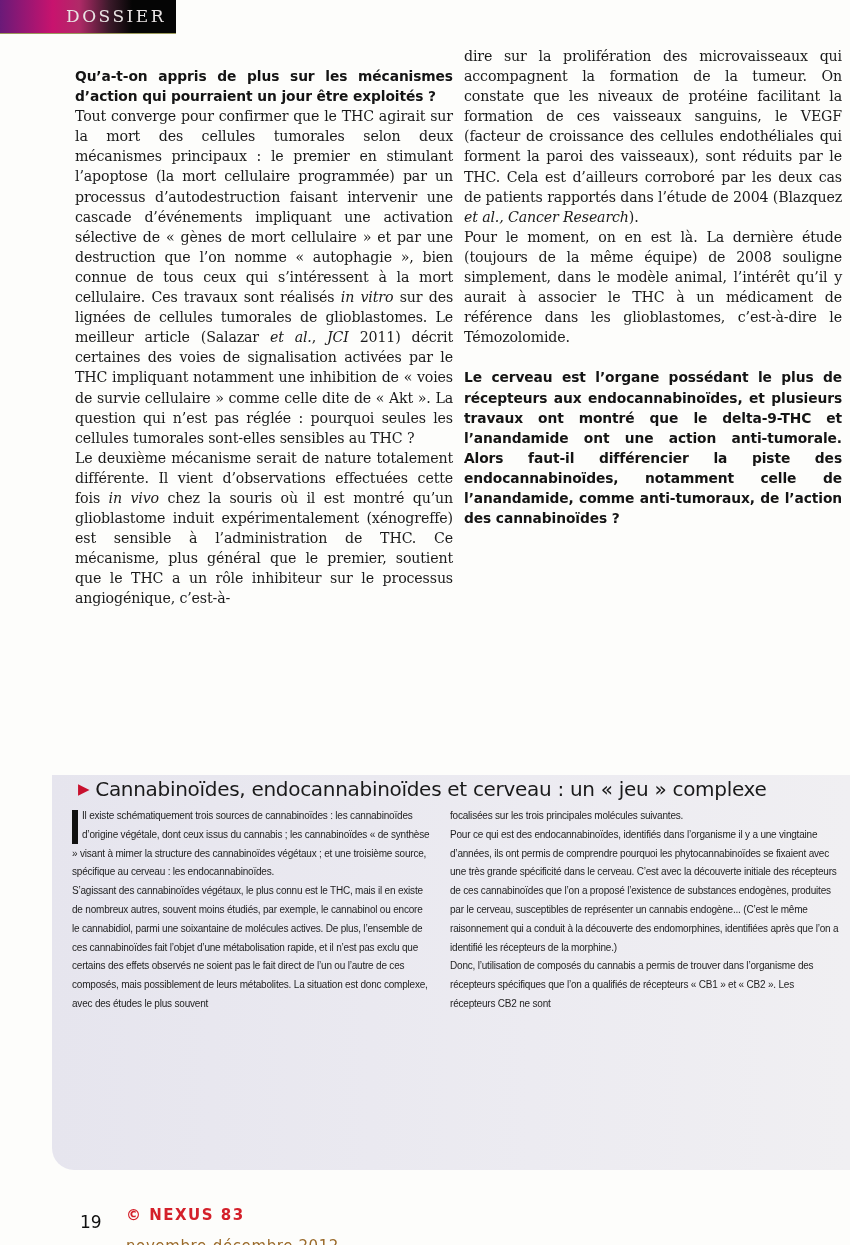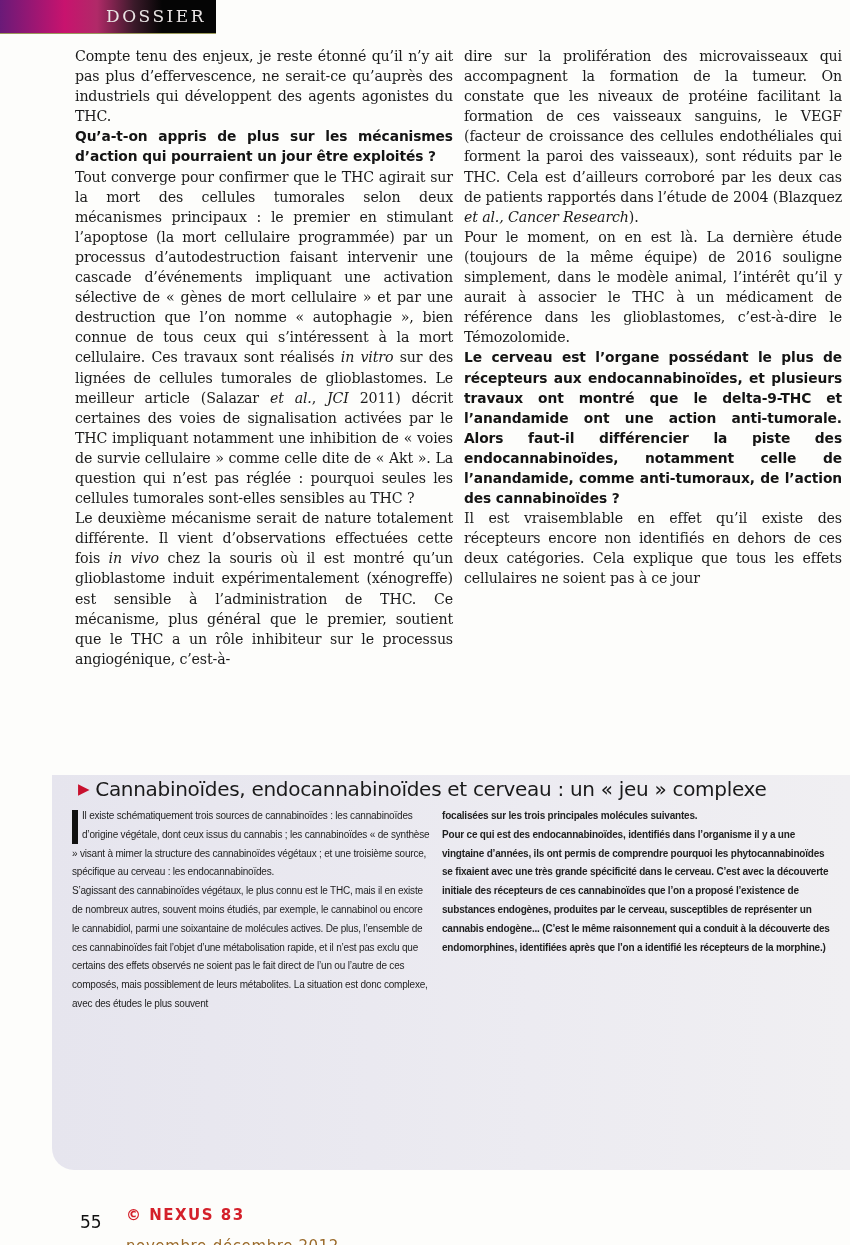--- a/index.html
+++ b/index.html
@@ -6,36 +6,35 @@
     body {
       width: 850px; height: 1245px; position: relative; overflow: hidden;
       background: #fdfdfb;
       font-family: "DejaVu Serif", serif;
       color: #1a1a1a;
     }
     .dossier-tag {
       position: absolute; left: 0; top: 0; width: 176px; height: 33px;
       background: linear-gradient(90deg, #6a1a78 0%, #c8136e 30%, #b02a68 45%, #3b1a2a 62%, #050505 75%, #050505 100%);
       border-bottom: 1px solid #9a9a5a;
-      padding-left: 40px;
     }
     .dossier-tag span {
       position: absolute; right: 10px; top: 6px;
       font-family: "DejaVu Serif", serif; font-size: 17px; letter-spacing: 2.5px;
       color: #e9e4e4;
     }
     .col {
       position: absolute; top: 46px; width: 378px;
       font-family: "DejaVu Serif", serif; font-size: 14.2px; line-height: 20.1px;
       text-align: justify; letter-spacing: -0.15px;
     }
     .col-left { left: 75px; }
     .col-right { left: 464px; }
     .col p { margin: 0; }
-    .col p.gap { }
+    .col p.gap { margin-top: 20px; }
     .col .q {
       font-family: "DejaVu Sans", sans-serif; font-weight: 600; font-size: 13.8px;
       letter-spacing: -0.1px; color: #141414;
     }
     em { }
 
     .box {
       position: absolute; left: 52px; top: 775px; right: 0; height: 395px;
       background: linear-gradient(90deg, #e6e5ee 0%, #ecebf1 60%, #f0eff2 100%);
       border-bottom-left-radius: 22px;
@@ -46,21 +45,21 @@
       letter-spacing: -0.3px;
     }
     .box-title .tri { color: #c8102e; font-size: 15px; margin-right: 6px; vertical-align: 2px; }
     .box-col {
       position: absolute; top: 32px;
       font-family: "Liberation Sans", sans-serif; font-size: 10px; line-height: 18.8px;
       color: #1e1e1e; letter-spacing: -0.2px;
     }
     .box-col p { margin: 0; }
     .box-col-left { left: 20px; width: 360px; }
-    .box-col-right { left: 390px; width: 390px; font-weight: bold; }
+    .box-col-right { left: 398px; width: 390px; }
     .dropcap-bar {
       display: inline-block; width: 6px; height: 34px; background: #111;
       float: left; margin: 3px 4px 0 0;
     }
 
     .footer-page {
       position: absolute; left: 80px; top: 1212px;
       font-family: "DejaVu Sans", sans-serif; font-size: 17px; color: #111;
     }
     .footer-brand {
@@ -71,43 +70,42 @@
     .footer-brand .date { color: #9a6a2a; letter-spacing: 0.6px; margin-top: 20px; }
   </style>
 </head>
 <body>
 
 <div class="dossier-tag">
   <span>DOSSIER</span>
 </div>
 
 <div class="col col-left" id="col-left">
-    <p>Compte tenu des enjeux, je reste étonné qu’il n’y ait pas plus d’effervescence, ne serait-ce qu’auprès des industriels qui développent des agents agonistes du THC.</p>
     <p class="q gap">Qu’a-t-on appris de plus sur les mécanismes d’action qui pourraient un jour être exploités ?</p>
     <p><span>Tout converge pour confirmer que le THC agirait sur la mort des cellules tumorales selon deux mécanismes principaux : le premier en stimulant l’apoptose (la mort cellulaire programmée) par un processus d’autodestruction faisant intervenir une cascade d’événements impliquant une activation sélective de « gènes de mort cellulaire » et par une destruction que l’on nomme « autophagie », bien connue de tous ceux qui s’intéressent à la mort cellulaire. Ces travaux sont réalisés </span><em>in vitro</em><span> sur des lignées de cellules tumorales de glioblastomes. Le meilleur article (Salazar </span><em>et al.</em><span>, </span><em>JCI</em><span> 2011) décrit certaines des voies de signalisation activées par le THC impliquant notamment une inhibition de « voies de survie cellulaire » comme celle dite de « Akt ». La question qui n’est pas réglée : pourquoi seules les cellules tumorales sont-elles sensibles au THC ?</span></p>
     <p><span>Le deuxième mécanisme serait de nature totalement différente. Il vient d’observations effectuées cette fois </span><em>in vivo</em><span> chez la souris où il est montré qu’un glioblastome induit expérimentalement (xénogreffe) est sensible à l’administration de THC. Ce mécanisme, plus général que le premier, soutient que le THC a un rôle inhibiteur sur le processus angiogénique, c’est-à-</span></p>
   </div>
 <div class="col col-right" id="col-right">
     <p><span>dire sur la prolifération des microvaisseaux qui accompagnent la formation de la tumeur. On constate que les niveaux de protéine facilitant la formation de ces vaisseaux sanguins, le VEGF (facteur de croissance des cellules endothéliales qui forment la paroi des vaisseaux), sont réduits par le THC. Cela est d’ailleurs corroboré par les deux cas de patients rapportés dans l’étude de 2004 (Blazquez </span><em>et al., Cancer Research</em><span>).</span></p>
-    <p>Pour le moment, on en est là. La dernière étude (toujours de la même équipe) de 2016 souligne simplement, dans le modèle animal, l’intérêt qu’il y aurait à associer le THC à un médicament de référence dans les glioblastomes, c’est-à-dire le Témozolomide.</p>
+    <p>Pour le moment, on en est là. La dernière étude (toujours de la même équipe) de 2008 souligne simplement, dans le modèle animal, l’intérêt qu’il y aurait à associer le THC à un médicament de référence dans les glioblastomes, c’est-à-dire le Témozolomide.</p>
     <p class="q gap">Le cerveau est l’organe possédant le plus de récepteurs aux endocannabinoïdes, et plusieurs travaux ont montré que le delta-9-THC et l’anandamide ont une action anti-tumorale. Alors faut-il différencier la piste des endocannabinoïdes, notamment celle de l’anandamide, comme anti-tumoraux, de l’action des cannabinoïdes ?</p>
-    <p>Il est vraisemblable en effet qu’il existe des récepteurs encore non identifiés en dehors de ces deux catégories. Cela explique que tous les effets cellulaires ne soient pas à ce jour</p>
   </div>
 
 <div class="box">
   <div class="box-title">
     <span class="tri">▶</span><span>Cannabinoïdes, endocannabinoïdes et cerveau : un « jeu » complexe</span>
   </div>
   <div class="box-col box-col-left">
     <p><span class="dropcap-bar"></span><span>Il existe schématiquement trois sources de cannabinoïdes : les cannabinoïdes d’origine végétale, dont ceux issus du cannabis ; les cannabinoïdes « de synthèse » visant à mimer la structure des cannabinoïdes végétaux ; et une troisième source, spécifique au cerveau : les endocannabinoïdes.</span></p>
     <p>S’agissant des cannabinoïdes végétaux, le plus connu est le THC, mais il en existe de nombreux autres, souvent moins étudiés, par exemple, le cannabinol ou encore le cannabidiol, parmi une soixantaine de molécules actives. De plus, l’ensemble de ces cannabinoïdes fait l’objet d’une métabolisation rapide, et il n’est pas exclu que certains des effets observés ne soient pas le fait direct de l’un ou l’autre de ces composés, mais possiblement de leurs métabolites. La situation est donc complexe, avec des études le plus souvent</p>
   </div>
   <div class="box-col box-col-right">
     <p>focalisées sur les trois principales molécules suivantes.</p>
     <p>Pour ce qui est des endocannabinoïdes, identifiés dans l’organisme il y a une vingtaine d’années, ils ont permis de comprendre pourquoi les phytocannabinoïdes se fixaient avec une très grande spécificité dans le cerveau. C’est avec la découverte initiale des récepteurs de ces cannabinoïdes que l’on a proposé l’existence de substances endogènes, produites par le cerveau, susceptibles de représenter un cannabis endogène... (C’est le même raisonnement qui a conduit à la découverte des endomorphines, identifiées après que l’on a identifié les récepteurs de la morphine.)</p>
+    <p>Donc, l’utilisation de composés du cannabis a permis de trouver dans l’organisme des récepteurs spécifiques que l’on a qualifiés de récepteurs « CB1 » et « CB2 ». Les récepteurs CB2 ne sont</p>
   </div>
 </div>
 
-<div class="footer-page">55</div>
+<div class="footer-page">19</div>
 <div class="footer-brand">
   <div class="mag">© NEXUS 83</div>
   <div class="date">novembre-décembre 2012</div>
 </div>
 
 </body></html>

